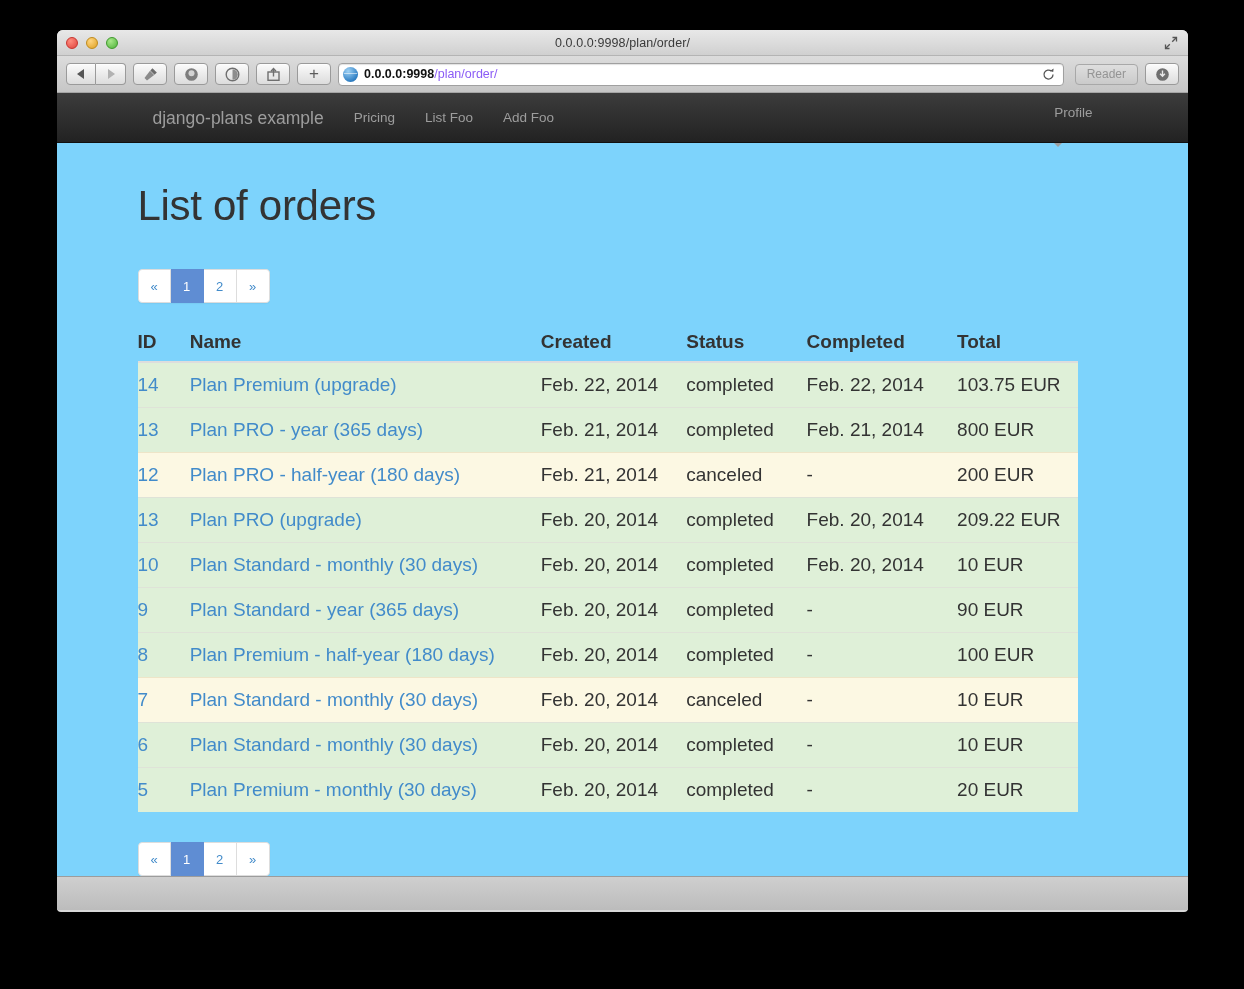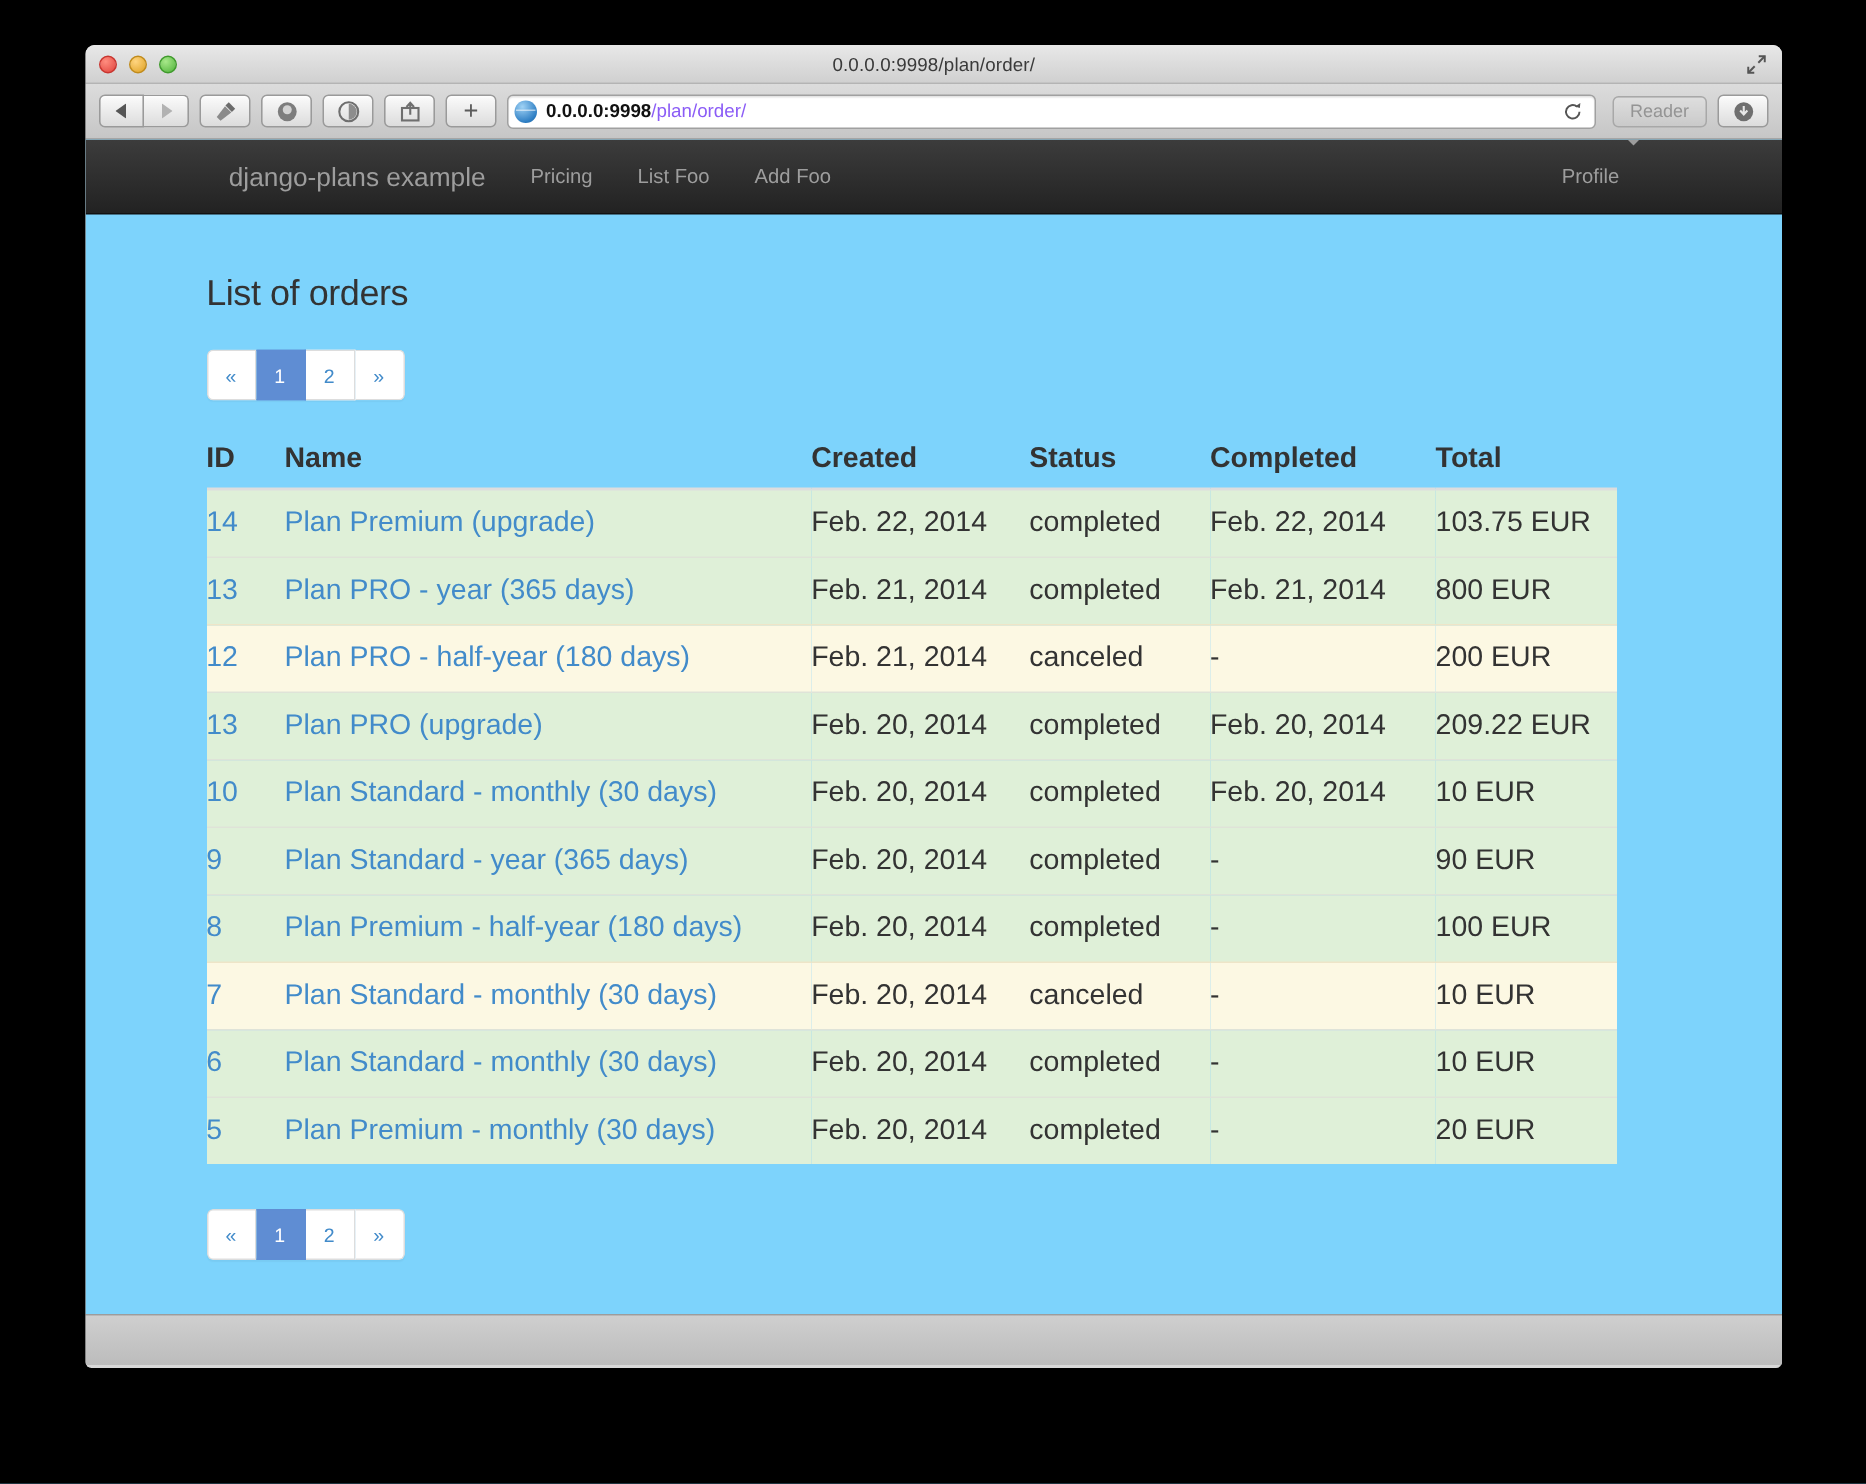--- a/index.html
+++ b/index.html
@@ -133,38 +133,38 @@
   }
   .nav-links { display: flex; align-items: center; }
   .nav-link {
     color: #9d9d9d; font-size: 13.5px;
     padding: 4px 15px; line-height: 50px;
   }
   .nav-right { margin-left: auto; display: flex; align-items: center; }
   #profile-link {
     color: #9d9d9d; font-size: 13.5px;
     padding: 0 15px; line-height: 50px;
-    display: flex; gap: 5px;
+    display: flex; gap: 5px; flex-direction: column;
   }
   .caret {
     width: 0; height: 0;
     border-left: 4px solid transparent;
     border-right: 4px solid transparent;
     border-top: 4px solid #9d9d9d;
     display: inline-block;
   }
 
   
   #container { width: 970px; margin: 0 auto; padding-top: 20px; }
 
   #page-title {
-    font-size: 24px;
+    font-size: 42px;
     color: #333;
     font-weight: normal;
-    margin: 20px 0 4px 0;
+    margin: 20px 0 20px 0;
     line-height: 1.1;
     letter-spacing: -0.3px;
   }
 
   
   .pagination {
     display: inline-flex;
     border-radius: 4px;
     overflow: hidden;
     margin: 20px 0;

